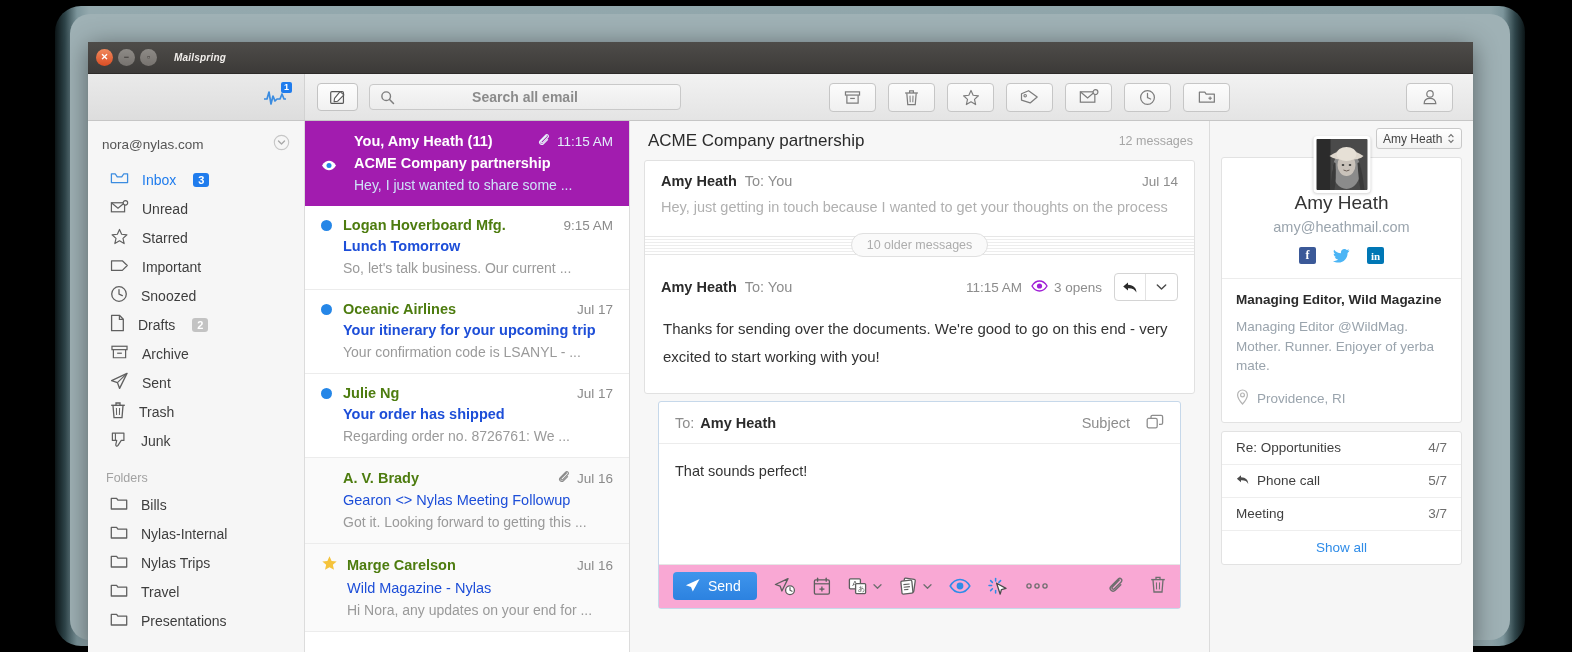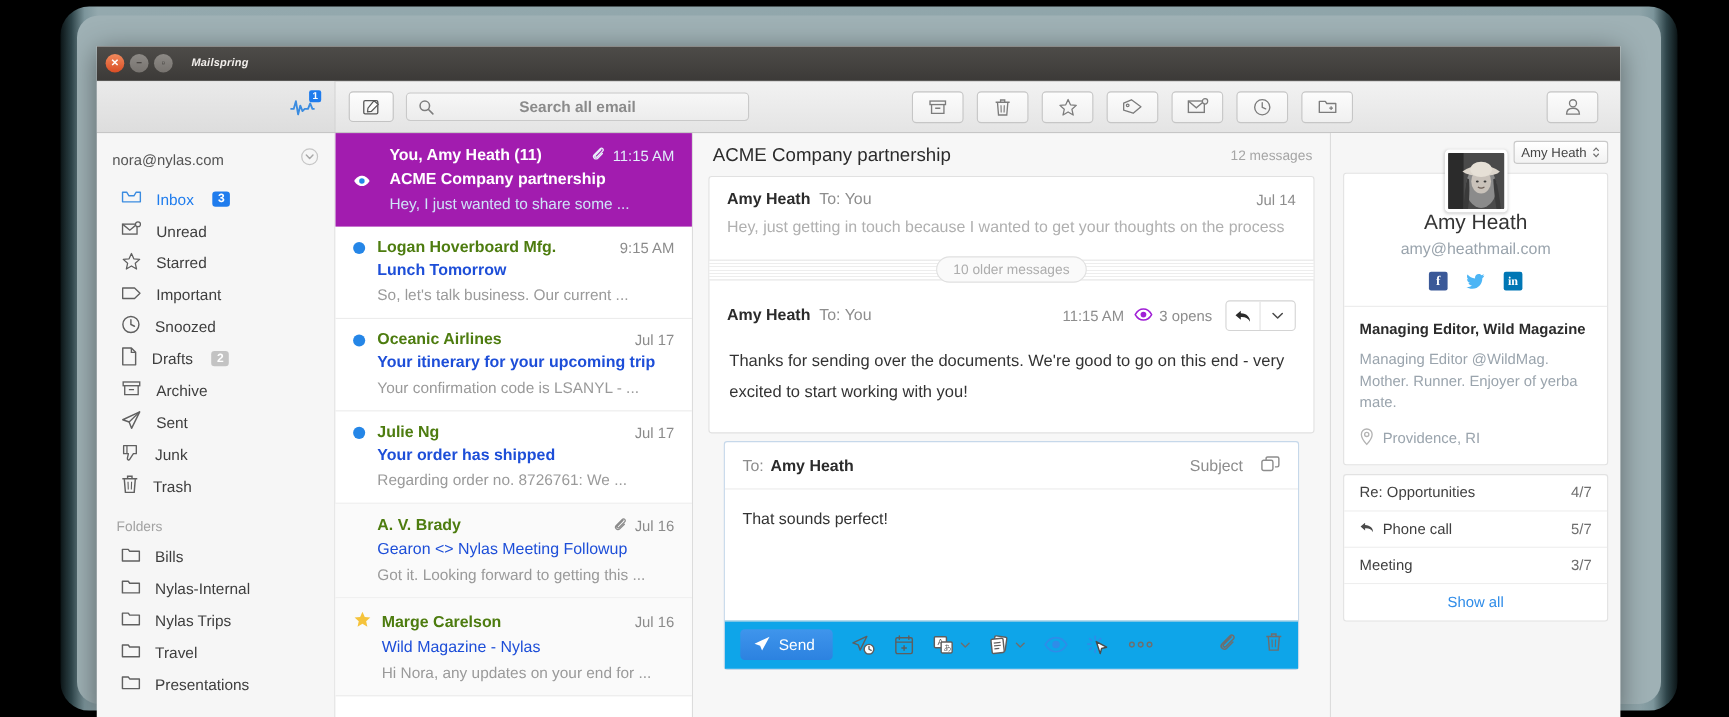--- a/index.html
+++ b/index.html
@@ -157,21 +157,21 @@
               border-radius: 3px; display: flex; flex-direction: column;
               height: 208px; }
   .cmp-head { display: flex; align-items: center; padding: 12px 16px 10px 16px;
               font-size: 14.5px; border-bottom: 1px solid #ececec; }
   .cmp-to-lbl { color: #8d8d8d; }
   .cmp-to-val { font-weight: bold; color: #2b2b2b; margin-left: 6px; }
   .cmp-subject { margin-left: auto; color: #8d8d8d; font-size: 14.5px; }
   .cmp-popout { margin-left: 16px; }
   .cmp-body { flex: 1; padding: 14px 16px; font-size: 14.5px; color: #333;
               line-height: 1.85; }
-  .cmp-bar { height: 44px; border-top: 1px solid #e6e6e6; background: #0ea5e9;
+  .cmp-bar { height: 44px; border-top: 1px solid #e6e6e6; background: #f9a8d4;
              display: flex; align-items: center; padding: 0 14px; gap: 17px; }
   .send-btn { background: linear-gradient(180deg,#3f95ec 0%,#2c82e0 100%);
               color: #fff; font-size: 14px; border-radius: 4px; height: 28px;
               display: flex; align-items: center; gap: 7px; padding: 0 16px 0 12px;
               font-weight: normal; }
   .cmp-icon { display: flex; align-items: center; gap: 3px; }
   .cmp-right { margin-left: auto; display: flex; align-items: center; gap: 26px; }
 
   
   .contact { width: 263px; background: #f6f6f6; padding: 7px 11px 0 11px;
@@ -405,39 +405,39 @@
             <svg width="19" height="18" viewBox="0 0 19 18">
               <path d="M17 1.4 L1.6 8.6 L7.4 10.6 L9.6 16.4 Z" fill="none" stroke="#606060" stroke-width="1.3" stroke-linejoin="round"></path>
               <line x1="17" y1="1.4" x2="7.4" y2="10.6" stroke="#606060" stroke-width="1.2"></line>
             </svg>
           </span>
           <span class="lbl">Sent</span>
         </div>
 
         <div class="nav-item">
           <span>
-            <svg width="18" height="17" viewBox="0 0 18 18">
-              <path d="M2 2.2 L2 10 L6.6 10 L5.6 14.4 C5.4 16 7 16.7 7.8 15.4 L11.4 10 L14.2 10 L14.2 2.2 Z" fill="none" stroke="#606060" stroke-width="1.3" stroke-linejoin="round"></path>
-              <line x1="5.2" y1="2.4" x2="5.2" y2="9.8" stroke="#606060" stroke-width="1.2"></line>
-            </svg>
-          </span>
-          <span class="lbl">Junk</span>
-        </div>
-
-        <div class="nav-item">
-          <span>
             <svg width="16" height="18" viewBox="0 0 16 18">
               <path d="M3 4.6 L4 16.6 L12 16.6 L13 4.6" fill="none" stroke="#606060" stroke-width="1.3"></path>
               <line x1="1.2" y1="4.3" x2="14.8" y2="4.3" stroke="#606060" stroke-width="1.4"></line>
               <path d="M6 4.3 L6 2 L10 2 L10 4.3" fill="none" stroke="#606060" stroke-width="1.3"></path>
               <line x1="6.4" y1="7" x2="6.6" y2="14" stroke="#606060" stroke-width="1"></line>
               <line x1="9.6" y1="7" x2="9.4" y2="14" stroke="#606060" stroke-width="1"></line>
             </svg>
           </span>
           <span class="lbl">Trash</span>
+        </div>
+
+        <div class="nav-item">
+          <span>
+            <svg width="18" height="17" viewBox="0 0 18 18">
+              <path d="M2 2.2 L2 10 L6.6 10 L5.6 14.4 C5.4 16 7 16.7 7.8 15.4 L11.4 10 L14.2 10 L14.2 2.2 Z" fill="none" stroke="#606060" stroke-width="1.3" stroke-linejoin="round"></path>
+              <line x1="5.2" y1="2.4" x2="5.2" y2="9.8" stroke="#606060" stroke-width="1.2"></line>
+            </svg>
+          </span>
+          <span class="lbl">Junk</span>
         </div>
 
         <div class="sec-head">Folders</div>
 
         <div class="nav-item">
           <span>
             <svg width="18" height="15" viewBox="0 0 18 15">
               <path d="M1.3 2.4 L6.6 2.4 L7.9 4.2 L16.7 4.2 L16.7 13 L1.3 13 Z" fill="none" stroke="#606060" stroke-width="1.3" stroke-linejoin="round"></path>
             </svg>
           </span>

